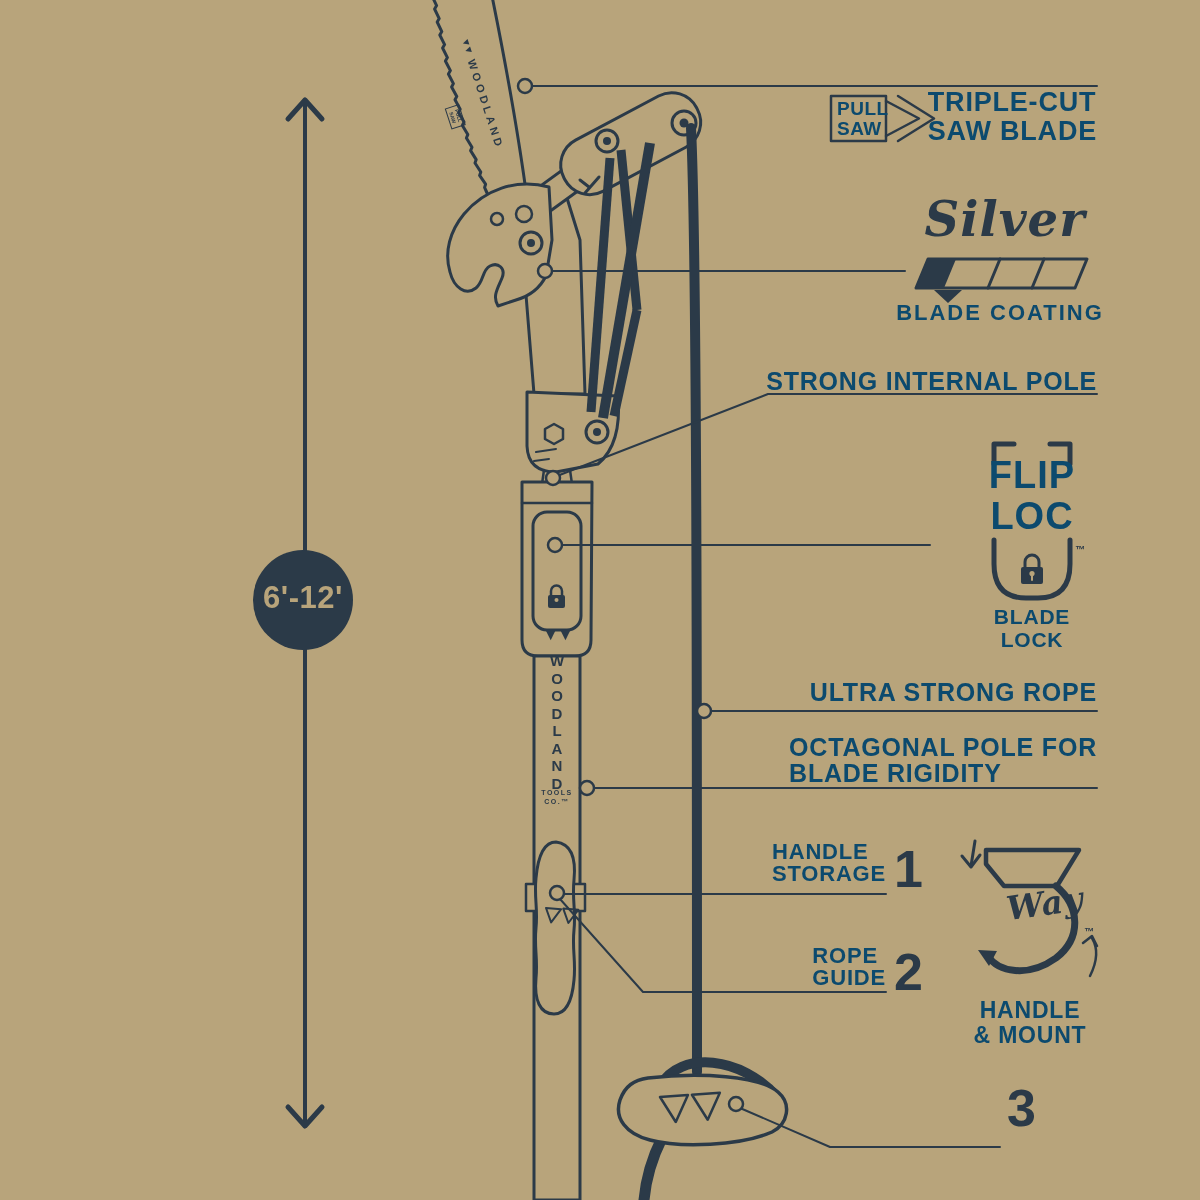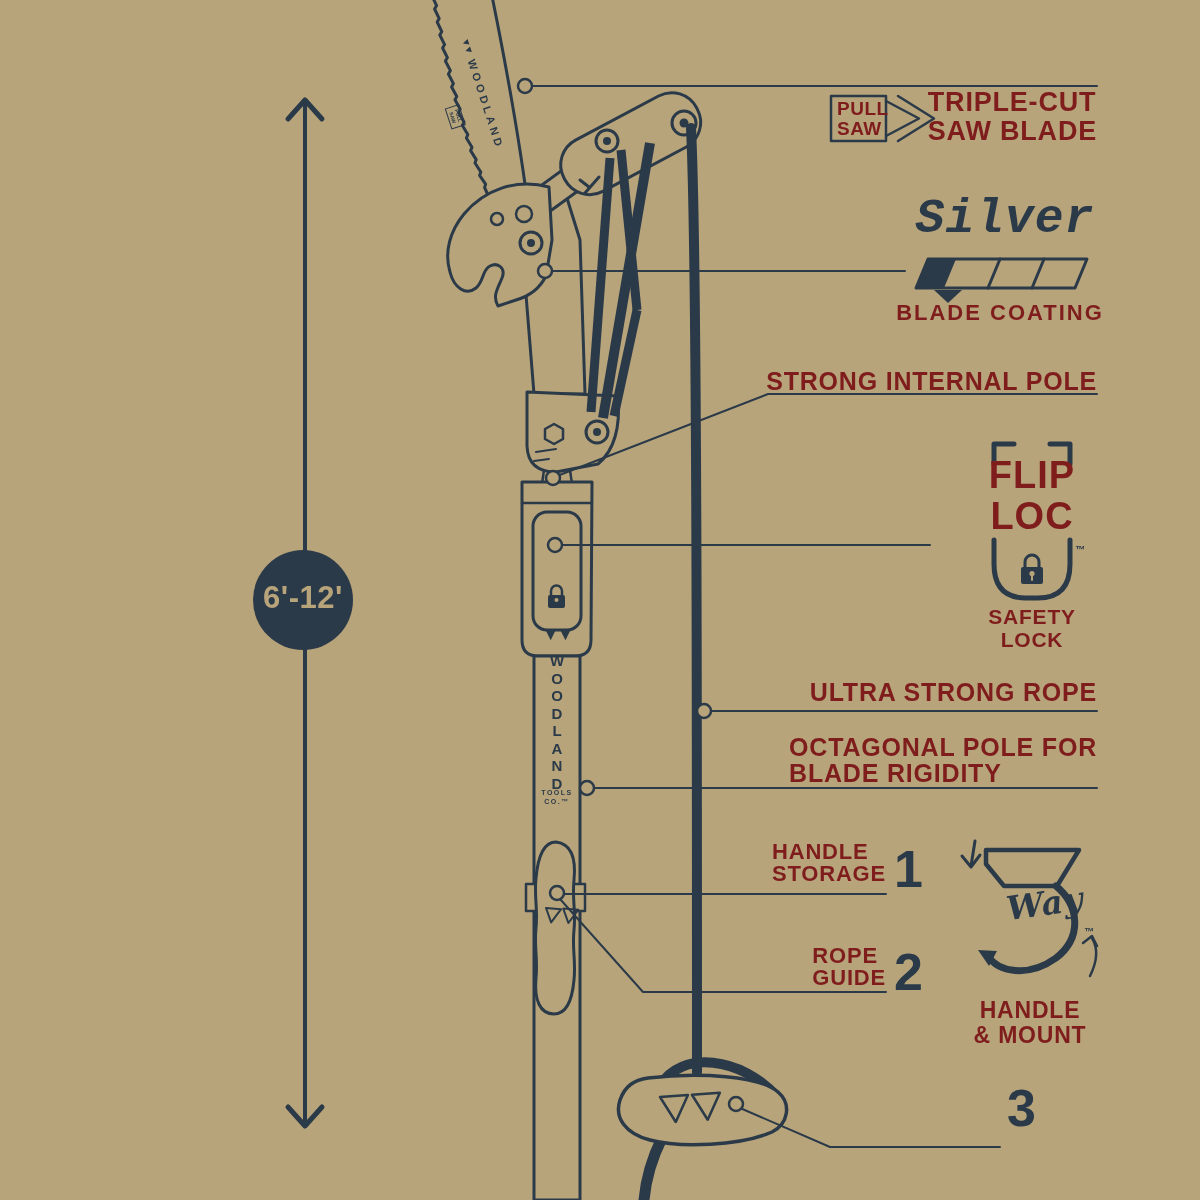--- a/index.html
+++ b/index.html
@@ -1,19 +1,19 @@
 <!DOCTYPE html>
 <html><head>
 <meta charset="utf-8">
 <style>
   html,body{margin:0;padding:0;}
   .canvas{position:relative;width:1200px;height:1200px;background:#b8a47b;overflow:hidden;
           font-family:"Liberation Sans",sans-serif;}
   svg.draw{position:absolute;left:0;top:0;}
-  .lbl{position:absolute;color:#7f1d1d;font-weight:bold;letter-spacing:.8px;line-height:1.08;}
+  .lbl{position:absolute;color:#0c4a6e;font-weight:bold;letter-spacing:.8px;line-height:1.08;}
   .ra{}
   .ctr{text-align:center;}
   .big-num{position:absolute;color:#2b3a48;font-weight:bold;font-size:52px;line-height:1;}
   .script{font-family:"DejaVu Serif",serif;font-style:italic;font-weight:bold;color:#2b3a48;}
   .range-badge{position:absolute;left:253px;top:580px;width:100px;text-align:center;
                color:#b8a47b;font-weight:bold;font-size:31px;letter-spacing:.5px;}
   .blade-brand{position:absolute;left:470px;top:36px;transform:rotate(72deg);transform-origin:0 0;
                display:flex;align-items:center;gap:7px;color:#2b3a48;}
   .blade-brand .word{font-size:11px;font-weight:bold;letter-spacing:3.5px;}
   .tri{font-size:10px;letter-spacing:-2px;line-height:1;}
@@ -225,32 +225,32 @@
 <div class="lbl" style="left:837px;top:99px;font-size:19px;line-height:20px;letter-spacing:.5px;">
   <div>PULL</div>
   <div>SAW</div>
 </div>
 
 <div class="lbl ra" style="right:103px;top:88px;font-size:27px;">
   <div>TRIPLE-CUT</div>
   <div>SAW BLADE</div>
 </div>
 
-<div class="script lbl ctr" style="left:880px;top:194px;width:250px;font-size:48px;letter-spacing:1px;font-family:Liberation Mono, monospace;">Silver</div>
+<div class="script lbl ctr" style="left:880px;top:194px;width:250px;font-size:48px;letter-spacing:1px;">Silver</div>
 <div class="lbl ctr" style="left:880px;top:301px;width:240px;font-size:22px;letter-spacing:2px;">BLADE COATING</div>
 
 <div class="lbl ra" style="right:103px;top:368px;font-size:25px;">STRONG INTERNAL POLE</div>
 
 <div class="lbl ctr" style="left:962px;top:455px;width:140px;font-size:38px;line-height:41px;letter-spacing:1px;">
   <div>FLIP</div>
   <div>LOC</div>
 </div>
 <span class="tm" style="left:1075px;top:544px;">™</span>
 <div class="lbl ctr" style="left:957px;top:605px;width:150px;font-size:21px;line-height:23px;">
-  <div>SAFETY</div>
+  <div>BLADE</div>
   <div>LOCK</div>
 </div>
 
 <div class="lbl ra" style="right:103px;top:679px;font-size:25px;">ULTRA STRONG ROPE</div>
 
 <div class="lbl ra" style="right:103px;top:734px;font-size:25px;line-height:26px;">
   <div>OCTAGONAL POLE FOR</div>
   <div>BLADE RIGIDITY</div>
 </div>
 

